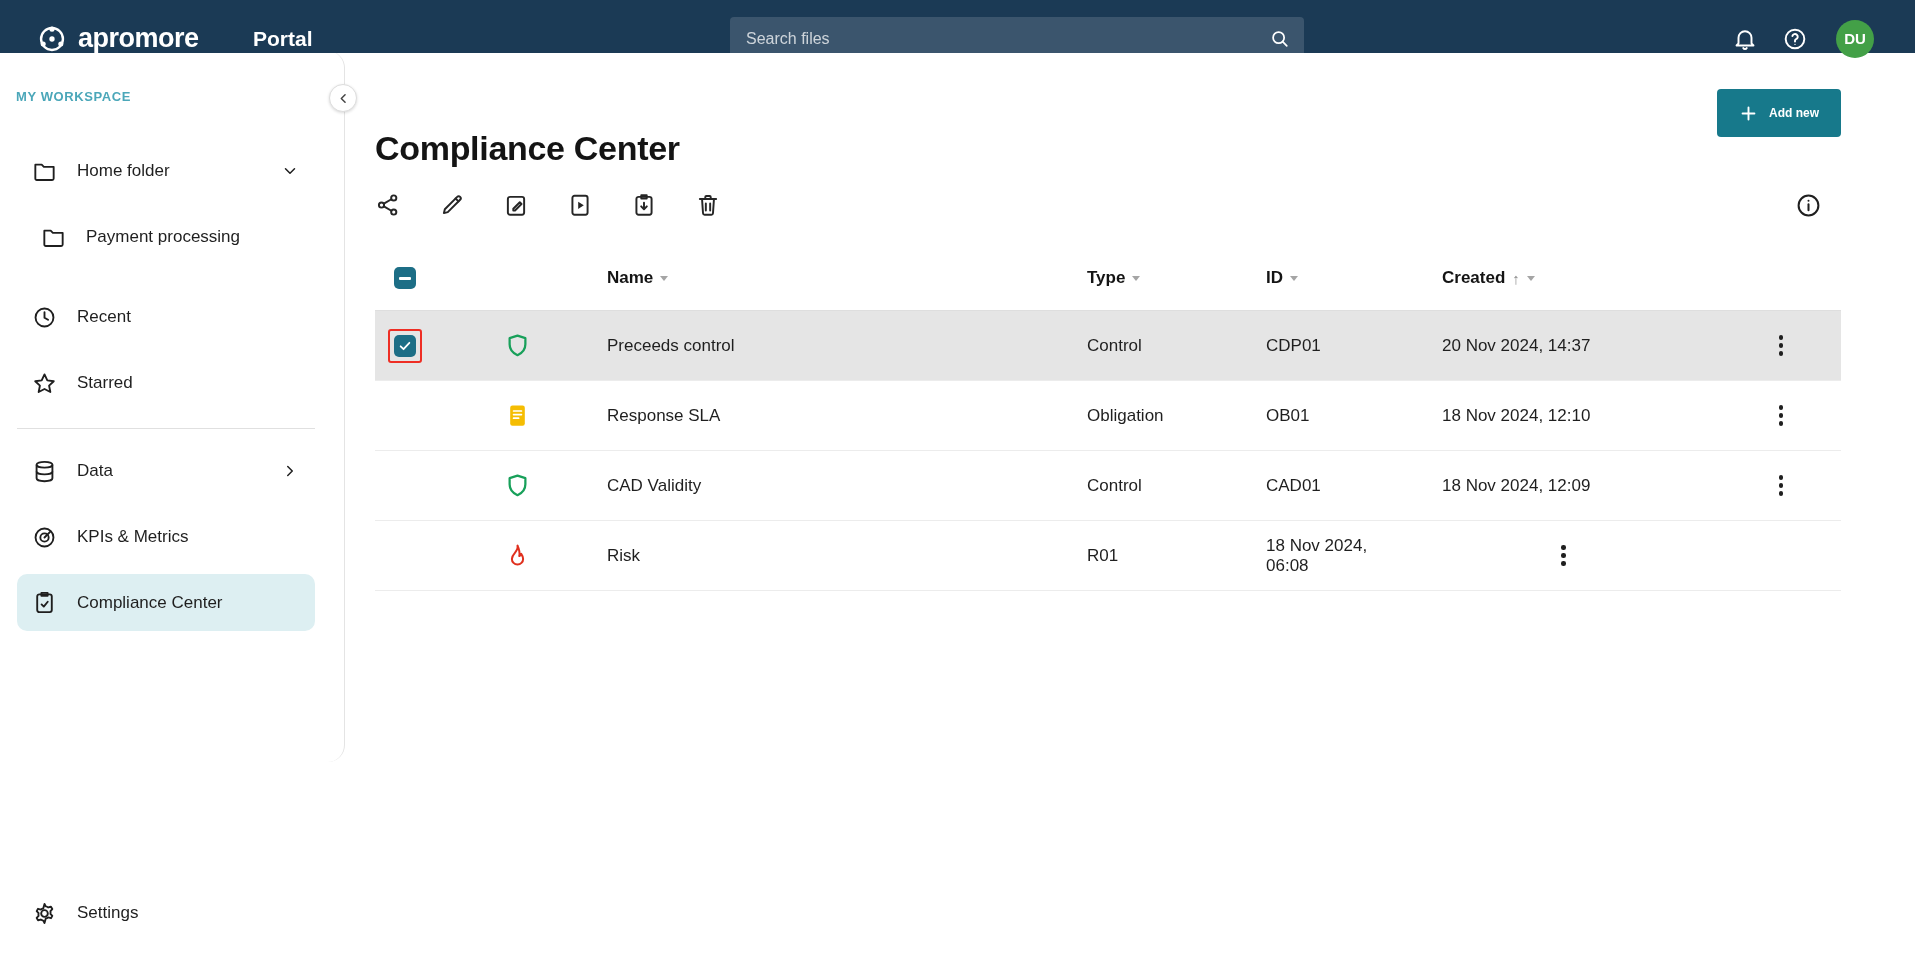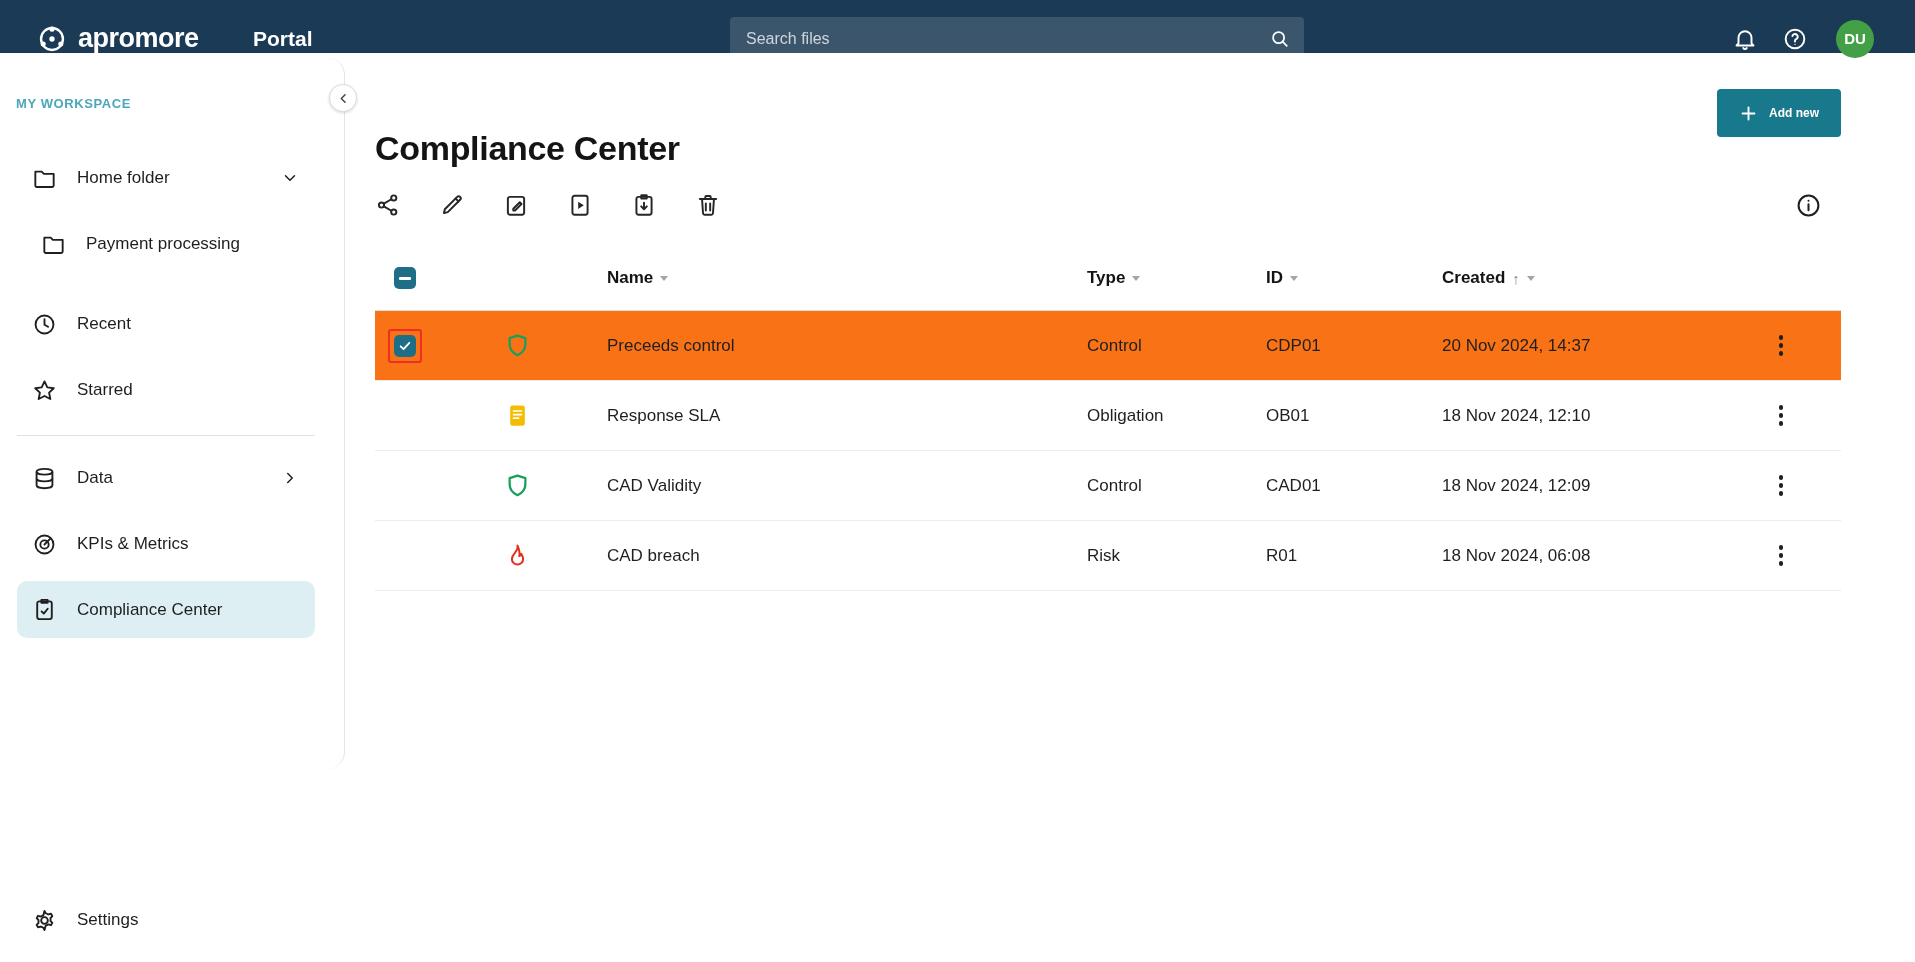--- a/index.html
+++ b/index.html
@@ -15,21 +15,21 @@
 .portal-title { left: 253px; color: #fff; font-size: 21px; font-weight: 600; }
 .searchbar { left: 730px; width: 574px; height: 44px; background: rgba(255,255,255,0.14); border-radius: 4px; display: flex; align-items: center; }
 .searchbar input { flex: 1; height: 100%; background: transparent; border: none; outline: none; color: #fff; font-size: 16px; padding: 0 16px; font-family: inherit; }
 .searchbar input::placeholder { color: rgba(255,255,255,0.75); }
 .search-btn { width: 50px; display: flex; align-items: center; justify-content: center; cursor: pointer; color: #fff; }
 .icon-btn { color: #fff; cursor: pointer; display: flex; }
 .bell { left: 1732px; } .help { left: 1782px; }
 .avatar { left: 1836px; width: 38px; height: 38px; border-radius: 50%; background: #43a047; color: #fff; font-size: 15px; font-weight: 700; display: flex; align-items: center; justify-content: center; cursor: pointer; }
 
 
-.sidebar { position: absolute; top: 58px; left: 0; width: 345px; height: 711px; background: #fff; border-right: 1px solid #e4e4e4; z-index: 5; border-radius: 17px; }
+.sidebar { position: absolute; top: 51px; left: 0; width: 345px; height: 711px; background: #fff; border-right: 1px solid #e4e4e4; z-index: 5; border-radius: 17px; }
 .ws-label { position: absolute; left: 16px; top: 38px; font-size: 13px; font-weight: 700; letter-spacing: 0.6px; color: #4ba7b9; }
 .side-item { position: absolute; left: 0; width: 100%; height: 44px; display: flex; align-items: center; gap: 20px; padding-left: 32px; font-size: 17px; color: #1f1f1f; cursor: pointer; }
 .side-item svg { flex: 0 0 auto; }
 .item-home { top: 98px; } .item-payment { top: 164px; padding-left: 41px; }
 .item-recent { top: 244px; } .item-starred { top: 310px; }
 .item-data { top: 398px; } .item-kpis { top: 464px; }
 .item-compliance { top: 523px; left: 17px; width: 298px; height: 57px; padding-left: 15px; background: #ddeff2; border-radius: 10px; }
 .item-settings { top: 840px; }
 .chev { position: absolute; left: 281px; display: flex; color: #1f1f1f; cursor: pointer; }
 .divider { position: absolute; left: 17px; width: 298px; top: 377px; border-top: 1px solid #e0e0e0; }
@@ -41,21 +41,21 @@
 .page-title { position: absolute; left: 30px; top: 76px; font-size: 34px; font-weight: 700; color: #141414; letter-spacing: -0.3px; }
 .toolbar { position: absolute; left: 30px; top: 139px; display: flex; gap: 38px; align-items: center; color: #262626; }
 .tool { cursor: pointer; display: flex; }
 .info-btn { position: absolute; right: 93px; top: 139px; color: #1f1f1f; cursor: pointer; display: flex; }
 
 
 .table { position: absolute; left: 30px; top: 193px; width: 1466px; }
 .thead, .trow { display: grid; grid-template-columns: 60px 108px 452px 151px 148px 1fr 120px; align-items: center; gap: 28px; }
 .thead { height: 65px; border-bottom: 1px solid #dedede; font-weight: 700; font-size: 17px; color: #141414; }
 .trow { height: 70px; border-bottom: 1px solid #ececec; font-size: 17px; color: #1f1f1f; cursor: pointer; }
-.trow.selected { background: #f97316; }
+.trow.selected { background: #e5e5e5; }
 .cell-pad { padding-left: 8px; }
 .hcell { display: flex; align-items: center; gap: 7px; cursor: pointer; }
 .caret { width: 0; height: 0; border-left: 4px solid transparent; border-right: 4px solid transparent; border-top: 5px solid #a5a5a5; }
 .sort-up { color: #8c8c8c; font-size: 15px; font-weight: 400; }
 .check-col { display: flex; justify-content: center; }
 .icon-col { display: flex; justify-content: center; }
 .type-icon { display: flex; }
 .checkbox { width: 22px; height: 22px; border-radius: 5px; background: #1d6e86; display: flex; align-items: center; justify-content: center; cursor: pointer; }
 .checkbox.indeterminate::after { content: ""; width: 12px; height: 3px; background: #fff; border-radius: 1px; }
 .cb-wrap { display: flex; padding: 4px; border: 2.5px solid #ee2e24; border-radius: 3px; }
@@ -396,21 +396,20 @@
         </span>
       </span>
     </div>
     <div class="icon-col">
               <span class="type-icon">
   <svg width="27" height="27" viewBox="0 0 24 24" fill="none" stroke="#e0301e" stroke-width="1.8" stroke-linejoin="round">
     <path d="M12 3.2c.7 2.9-.8 4.7-2.3 6.4C8.3 11.2 7 12.9 7 15a5 5 0 0 0 10 0c0-1.7-.7-3.1-1.7-4.5-.3.9-.9 1.6-1.7 2 .5-2.4-.1-6.1-1.6-9.3z"></path>
   </svg>
 </span>
             </div>
-    <div class="cell-pad">CAD breach</div>
     <div class="cell-pad">Risk</div>
     <div class="cell-pad">R01</div>
     <div class="cell-pad">18 Nov 2024, 06:08</div>
     <div class="kebab">
       <span class="dot"></span>
               <span class="dot"></span>
               <span class="dot"></span>
     </div>
   </div>
         </div>

